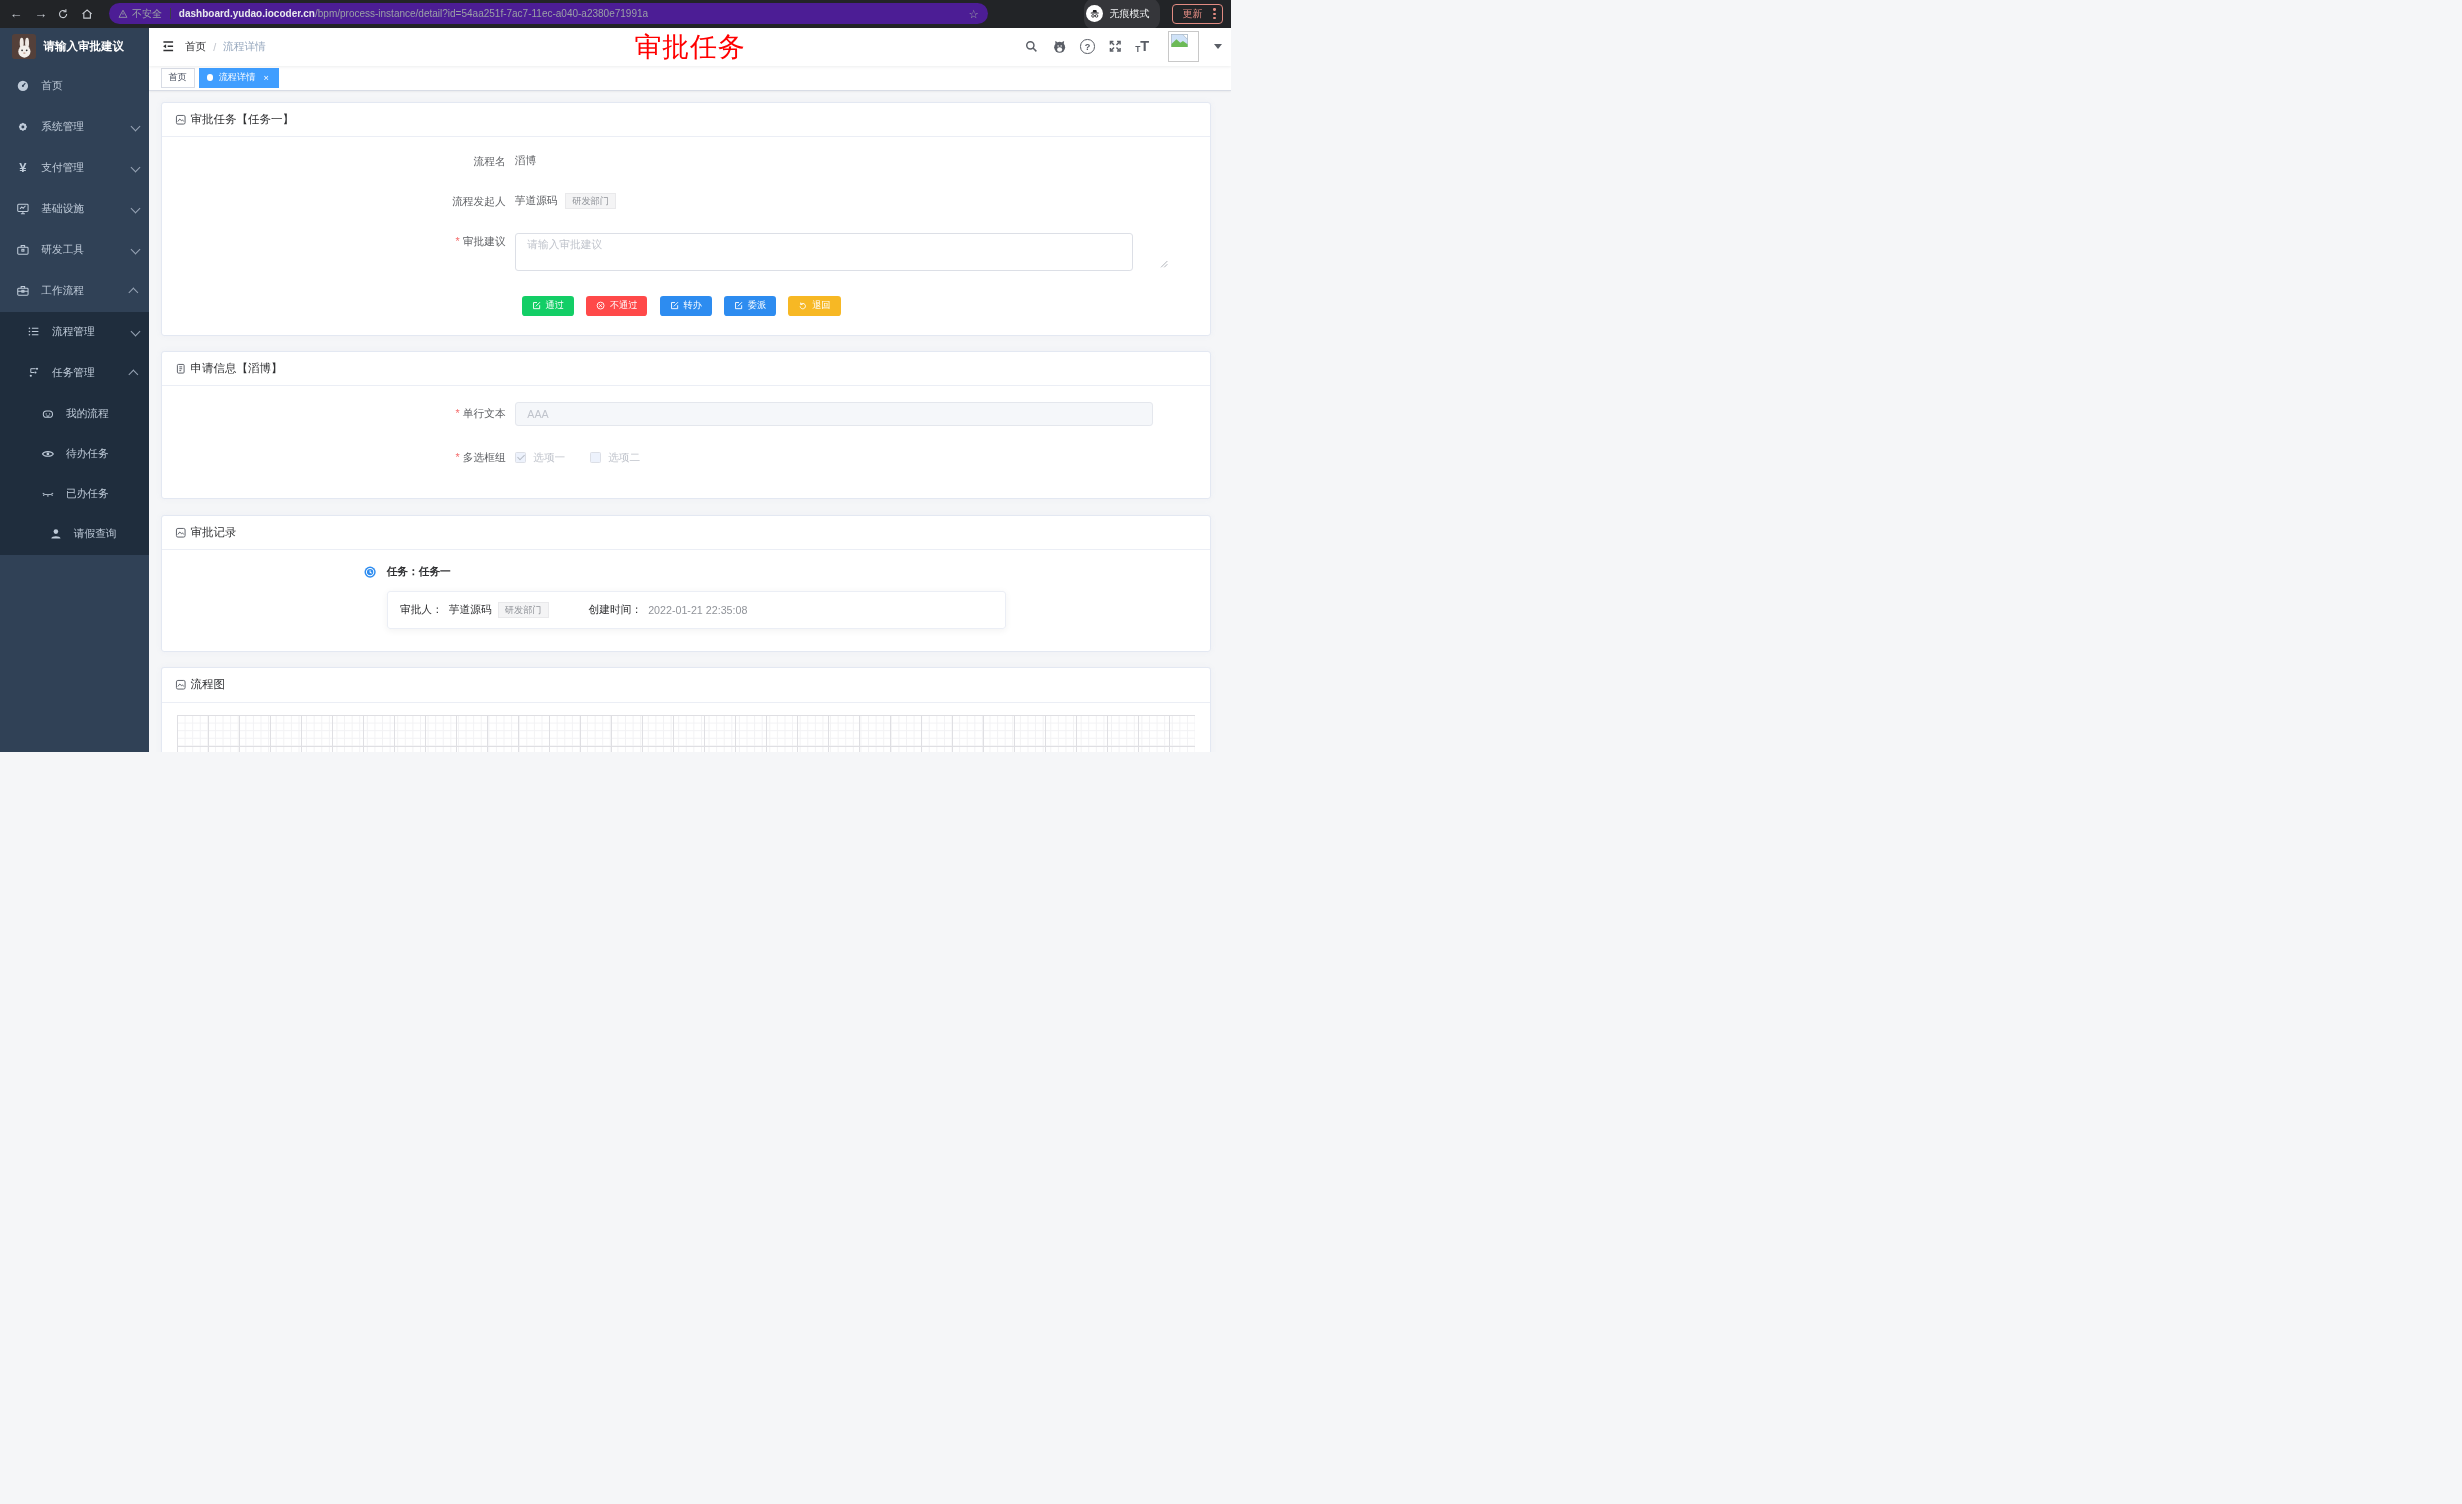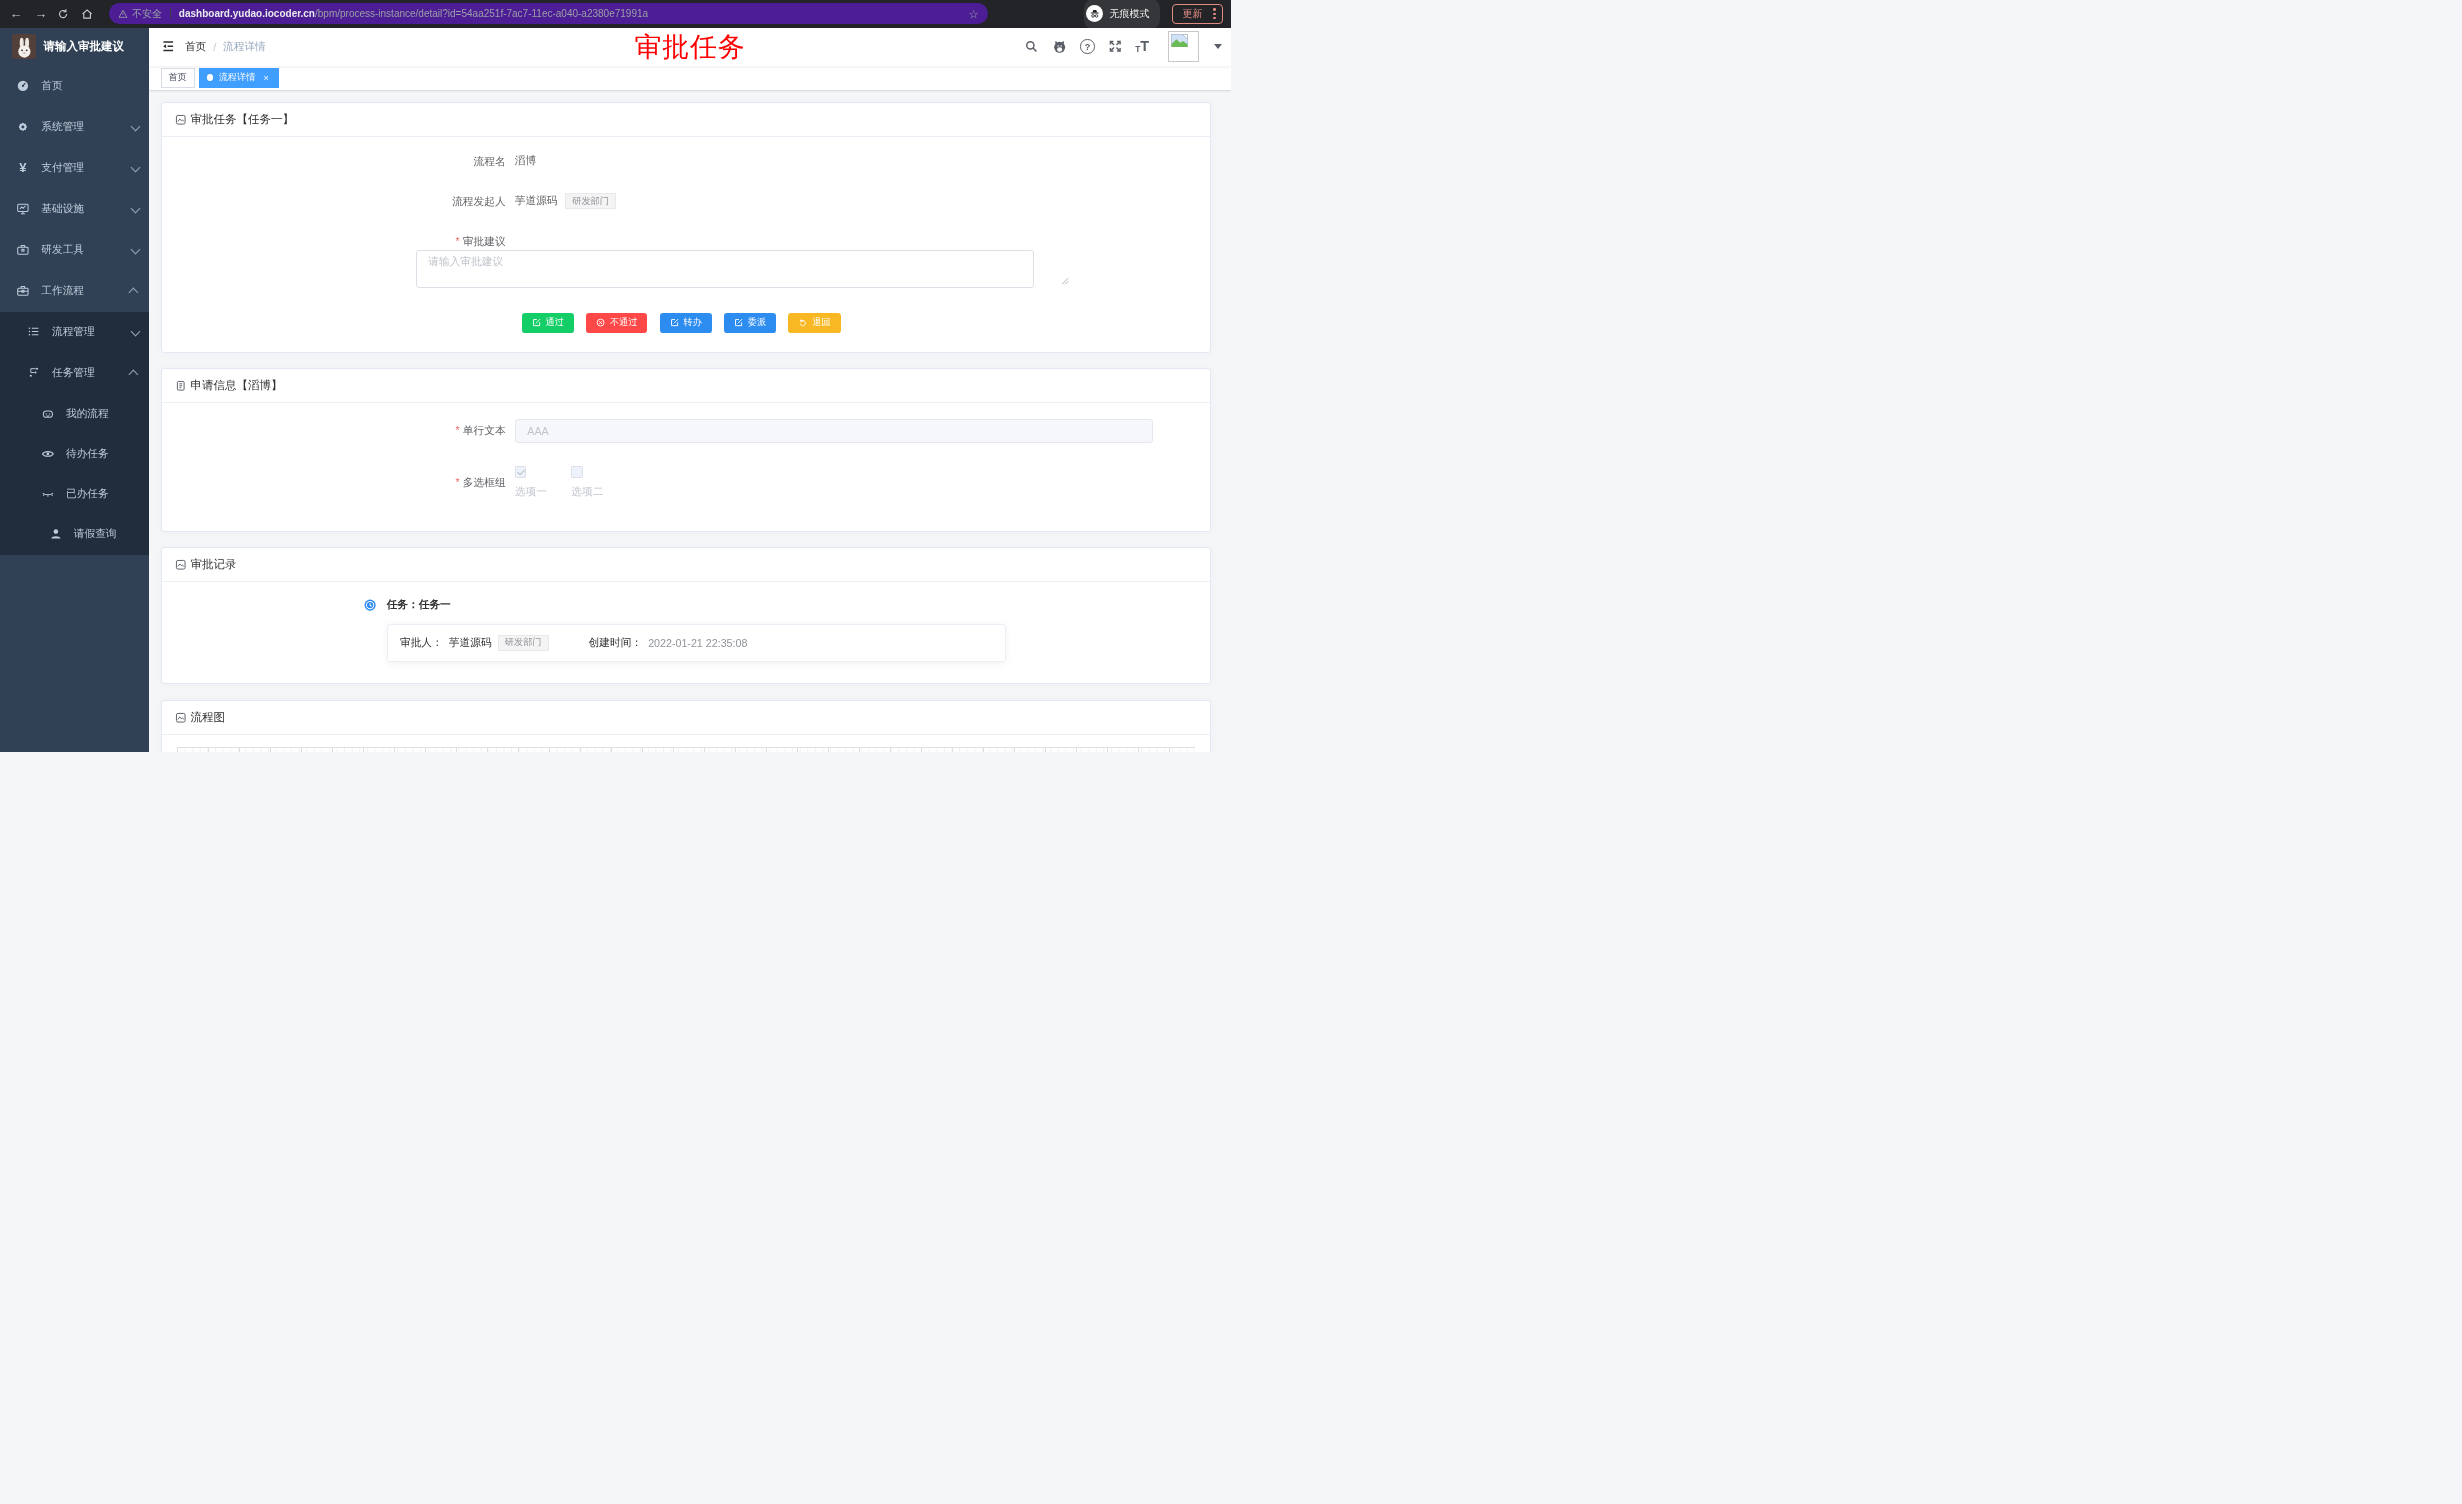--- a/index.html
+++ b/index.html
@@ -69,36 +69,36 @@
   .tag .close::after { content:"×"; }
 
   
   .content { flex:1; padding:11.5px 20px 0 11.5px; overflow:hidden; }
   .card { background:#fff; border:0.8px solid #e3e8f2; border-radius:3.1px; margin-bottom:15.3px; box-shadow:0 0 6.1px rgba(120,140,180,.06); }
   .card-header { padding:9.2px 13.8px; border-bottom:0.8px solid #ebeef5; display:flex; align-items:center; gap:3.8px; color:#303133; font-size:11.5px; }
   .card-body { padding:15.3px; }
 
   .form { margin-left:239px; }
   .form-row { display:flex; align-items:center; margin-bottom:23px; min-height:17px; }
-  .form-row.top { align-items:flex-start;flex-direction:column; }
+  .form-row.top { align-items:flex-start; }
   .form-label { width:99px; flex:none; text-align:right; padding-right:9.2px; color:#606266; font-size:10.7px; line-height:17px; }
   .form-label.req::before { content:"*"; color:#f56c6c; margin-right:3.1px; }
   .form-value { color:#606266; font-size:10.7px; display:flex; align-items:center; gap:7.6px; }
   .el-tag { height:16px; display:inline-flex; align-items:center; padding:0 6.1px; background:#f4f4f5; border:0.8px solid #e9e9eb; border-radius:0; color:#909399; font-size:9.2px; }
   .textarea-wrap { position:relative; width:656px; }
   .textarea-wrap textarea { width:618px; height:38px; resize:none; border:0.8px solid #dcdfe6; border-radius:3.1px; padding:4.6px 11.5px; font-size:10.7px; font-family:inherit; color:#606266; outline:none; }
   .textarea-wrap textarea::placeholder { color:#c0c4cc; }
   .resize-h { position:absolute; right:2.3px; bottom:3.8px; }
   .btn-row { margin-left:106px; display:flex; gap:12.2px; margin-bottom:3.1px; }
   .btn { display:inline-flex; align-items:center; gap:4.6px; height:20.6px; padding:0 10px; border:none; border-radius:3.1px; color:#fff; font-size:9.2px; cursor:pointer; font-family:inherit; }
 
   .dis-input { width:638px; height:24.5px; background:#f5f7fa; border:0.8px solid #e4e7ed; border-radius:3.1px; padding:0 11.5px; font-size:10.7px; color:#606266; font-family:inherit; }
   .dis-input::placeholder { color:#c0c4cc; }
   .cb-group { display:flex; align-items:center; gap:24.5px; }
-  .cb-item { display:flex; align-items:flex-start; gap:6.9px;flex-direction:column; }
+  .cb-item { display:flex; align-items:center; gap:6.9px; }
   .cb { width:11.5px; height:11.5px; border:0.8px solid #dcdfe6; border-radius:1.5px; background:#edf2fc; display:flex; align-items:center; justify-content:center; }
   .cb.checked::after { content:""; width:3.1px; height:6.1px; border-right:1.1px solid #b6bbc4; border-bottom:1.1px solid #b6bbc4; transform:rotate(45deg); margin-bottom:1.5px; }
   .cb-label { color:#c0c4cc; font-size:10.7px; }
 
   .timeline { margin-left:187px; padding-bottom:6.1px; }
   .tl-head { display:flex; align-items:center; gap:10.7px; }
   .tl-title { font-weight:bold; color:#303133; font-size:10.7px; }
   .record-box { margin-left:23px; margin-top:12.2px; width:619px; border:0.8px solid #ebeef5; border-radius:3.1px; box-shadow:0 1.5px 7.6px rgba(0,0,0,.05); padding:10px 12.2px; display:flex; align-items:center; font-size:10.7px; color:#303133; }
   .record-box .gap { width:40px; }
   .record-box .rb-seg { display:flex; align-items:center; gap:6.1px; }

